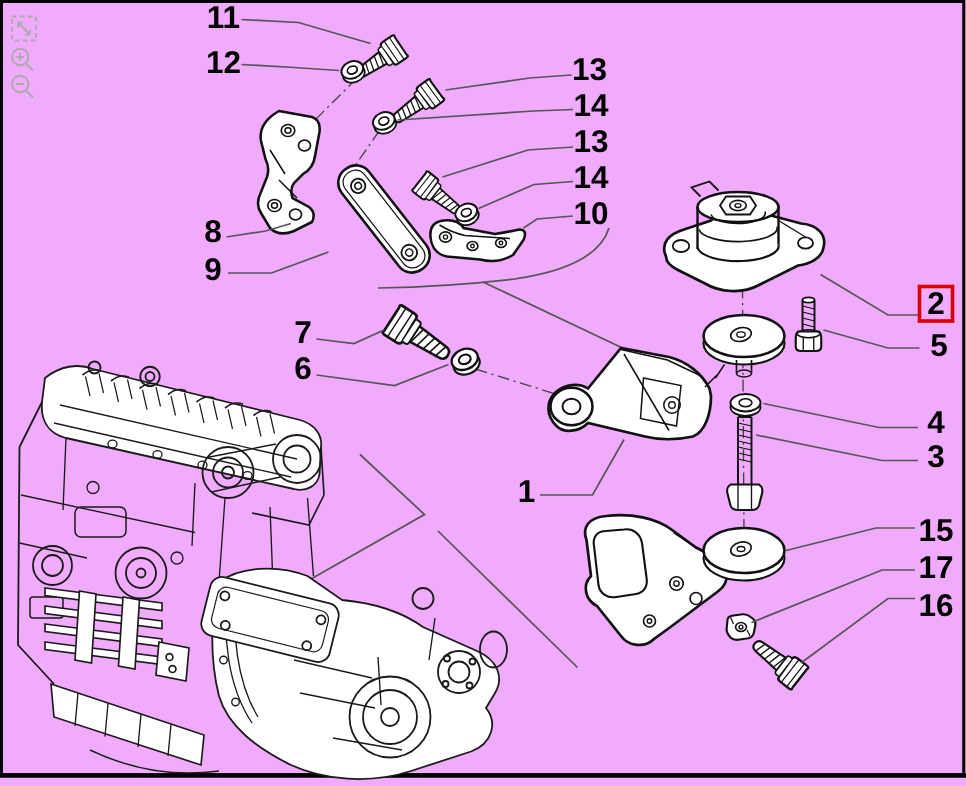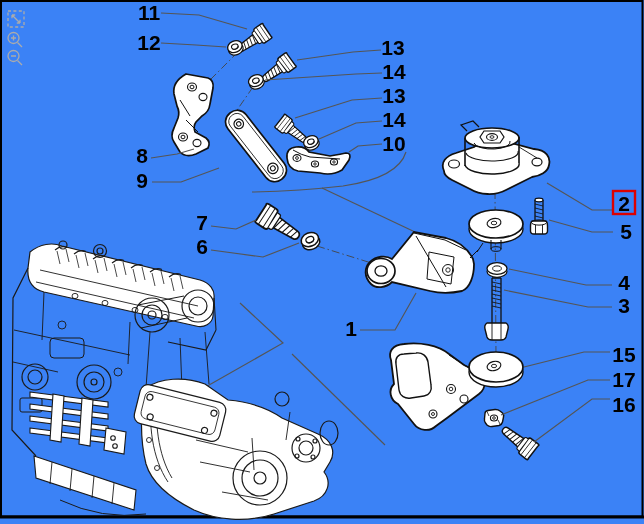--- a/index.html
+++ b/index.html
@@ -1,16 +1,16 @@
 <!DOCTYPE html>
 <html><head>
 <meta charset="utf-8">
 <style>
   html,body{margin:0;padding:0;background:#fff;}
-  #page{width:644px;height:524px;position:relative;background:#3b82f6;overflow:hidden;}
+  #page{width:644px;height:524px;position:relative;background:#f0abfc;overflow:hidden;}
   svg{display:block;}
   text.callout{font-family:"Liberation Sans",sans-serif;font-weight:bold;font-size:21px;fill:#000;}
 </style>
 </head>
 <body>
 
 <div id="page">
 <svg width="644" height="524" viewBox="0 0 644 524">
   <defs>
     <g id="bolt">

